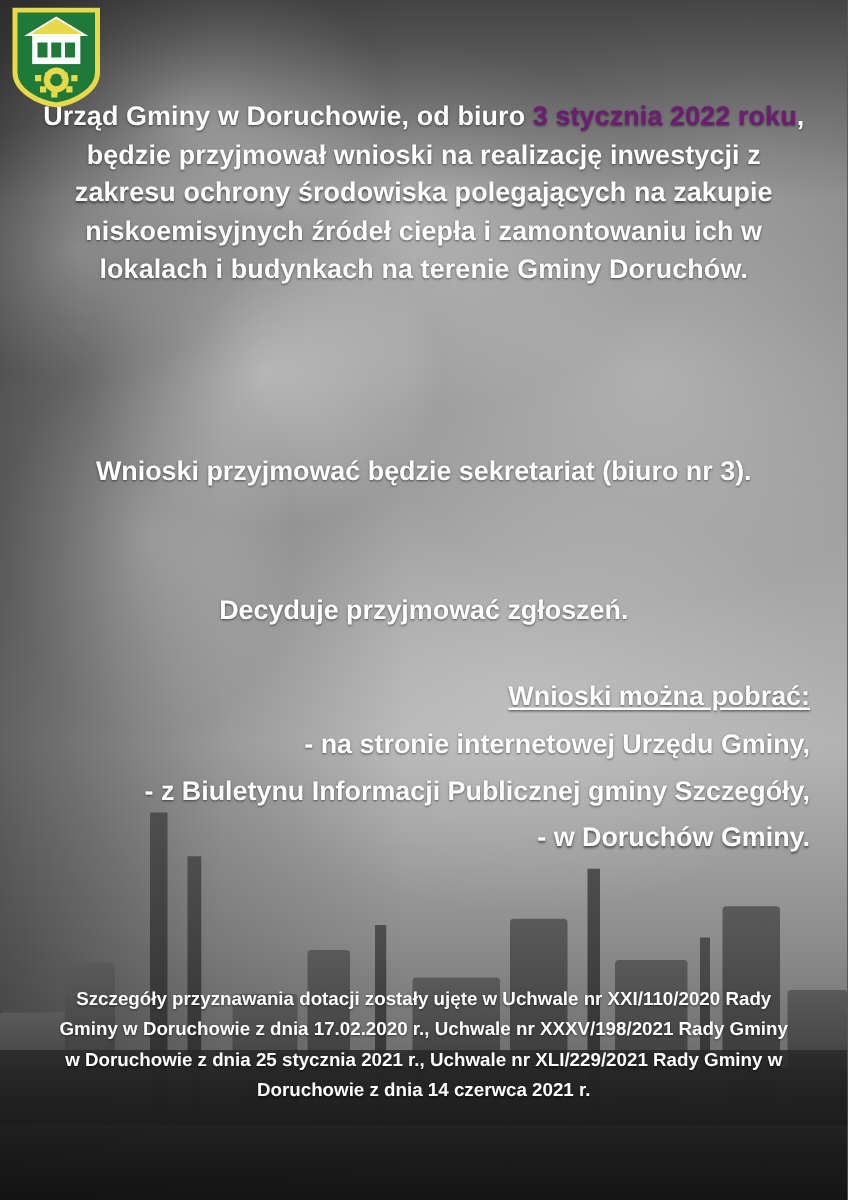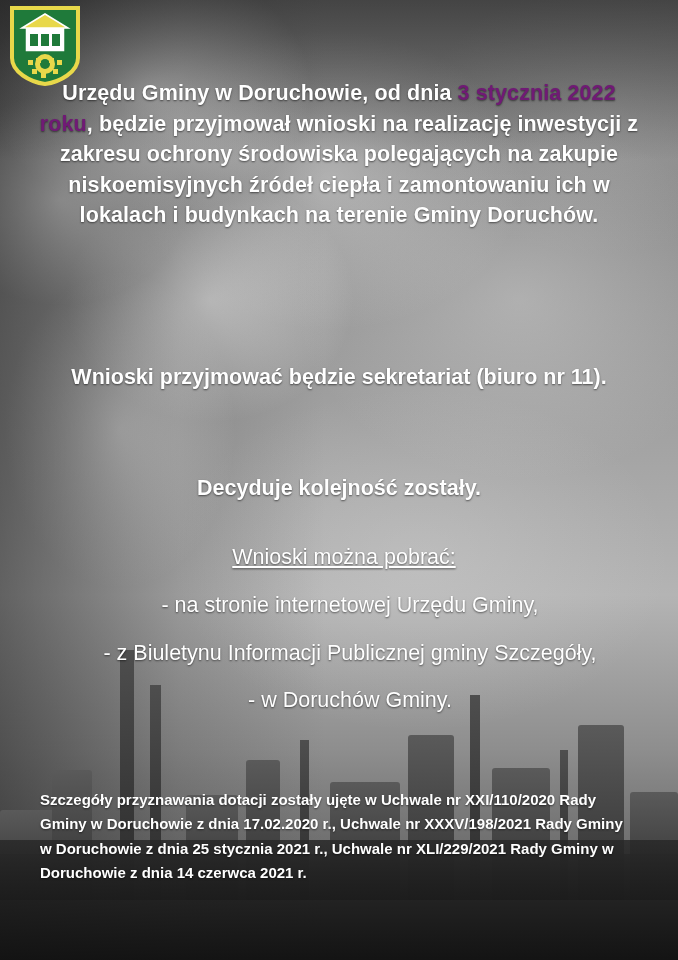--- a/index.html
+++ b/index.html
@@ -102,33 +102,33 @@
     position: absolute;
     top: 476px; left: 40px; right: 40px;
     text-align: center;
     font-size: 21.5px;
     font-weight: bold;
   }
   .list {
     position: absolute;
     top: 542px; left: 40px; right: 30px;
     font-size: 21.5px;
-    font-weight: normal;
+    font-weight: bold;
     line-height: 1.48;
-    text-align: center;
+    text-align: right;
   }
   .list .head { text-decoration: underline; }
-  .list .row { margin-top: 16px; }
+  .list .row { margin-top: 6px; }
   .indent { padding-left: 12px; }
 
   .footnote {
     position: absolute;
     left: 40px; right: 40px;
     top: 788px;
-    text-align: left;
+    text-align: center;
     font-size: 15px;
     font-weight: bold;
     line-height: 1.62;
   }
 </style>
 </head>
 <body>
 
 <div class="poster">
 
@@ -180,26 +180,26 @@
         <rect x="24" y="63" width="5" height="5"></rect>
         <rect x="45" y="63" width="5" height="5"></rect>
         <rect x="33" y="67" width="5" height="5"></rect>
       </g>
     </svg>
   </div>
 
   <div class="content">
 
     <div class="lead">
-      <span>Urzędu Gminy w Doruchowie, od dnia </span><span class="hl">3 stycznia 2022 roku</span><span>, będzie przyjmował wnioski na realizację inwestycji z zakresu ochrony środowiska polegających na zakupie niskoemisyjnych źródeł ciepła i zamontowaniu ich w lokalach i budynkach na terenie Gminy Doruchów.</span>
+      <span>Urząd Gminy w Doruchowie, od biuro </span><span class="hl">3 stycznia 2022 roku</span><span>, będzie przyjmował wnioski na realizację inwestycji z zakresu ochrony środowiska polegających na zakupie niskoemisyjnych źródeł ciepła i zamontowaniu ich w lokalach i budynkach na terenie Gminy Doruchów.</span>
     </div>
 
-    <div class="para2">Wnioski przyjmować będzie sekretariat (biuro nr 11).</div>
-
-    <div class="para3">Decyduje kolejność zostały.</div>
+    <div class="para2">Wnioski przyjmować będzie sekretariat (biuro nr 3).</div>
+
+    <div class="para3">Decyduje przyjmować zgłoszeń.</div>
 
     <div class="list">
       <div class="head"> Wnioski można pobrać:</div>
       <div class="row indent">- na stronie internetowej Urzędu Gminy,</div>
       <div class="row indent">- z Biuletynu Informacji Publicznej gminy Szczegóły,</div>
       <div class="row indent">- w Doruchów Gminy.</div>
     </div>
 
     <div class="footnote">Szczegóły przyznawania dotacji zostały ujęte w Uchwale nr XXI/110/2020 Rady Gminy w Doruchowie z dnia 17.02.2020 r.,  Uchwale nr XXXV/198/2021 Rady Gminy w Doruchowie z dnia 25 stycznia 2021 r., Uchwale nr XLI/229/2021 Rady Gminy w Doruchowie z dnia 14 czerwca 2021 r.</div>
 

